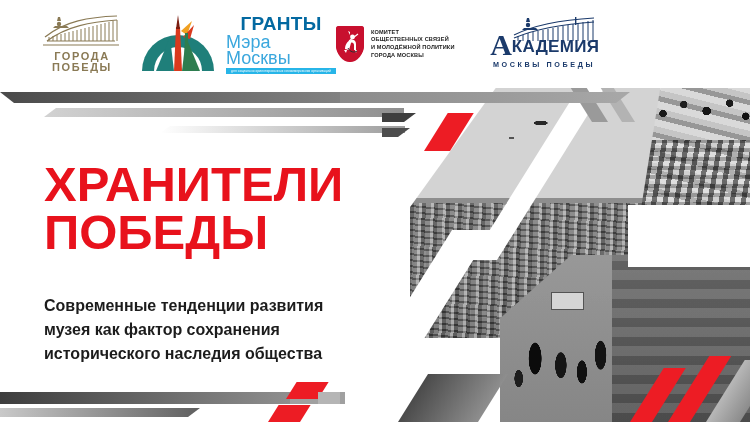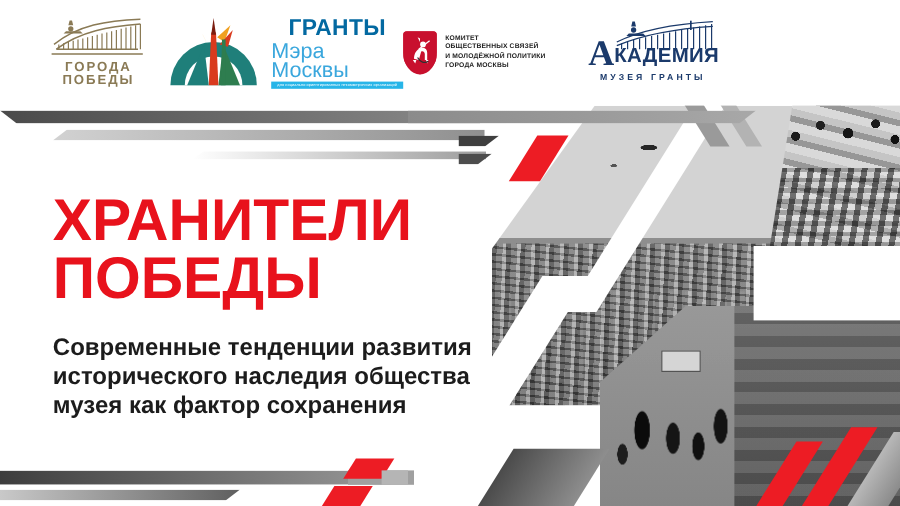--- a/index.html
+++ b/index.html
@@ -200,22 +200,22 @@
 
   
   #title-block { position:absolute; left:44px; top:160px; z-index:30; }
   #main-title {
     font-size:49px; font-weight:700; color:#e8121c;
     line-height:48px; letter-spacing:0px;
     font-family:"Liberation Sans", sans-serif;
   }
   #main-title div { white-space:nowrap; }
   #subtitle {
-    margin-top:22px;
-    font-size:20px; font-weight:700; color:#1c1c1c;
+    margin-top:38px;
+    font-size:16px; font-weight:700; color:#1c1c1c;
     line-height:24px;
     font-family:"Liberation Sans", sans-serif;
   }
   #subtitle div { white-space:nowrap; }
 </style>
 </head>
 <body>
 
 <div id="poster">
 
@@ -283,22 +283,22 @@
     <div class="white-diag" style="left:-10px;top:138px;width:420px;height:236px;"></div>
   </div>
 
   <div id="title-block">
     <div id="main-title">
       <div>ХРАНИТЕЛИ</div>
       <div>ПОБЕДЫ</div>
     </div>
     <div id="subtitle">
       <div>Современные тенденции развития</div>
+      <div>музея как фактор сохранения</div>
       <div>исторического наследия общества</div>
-      <div>музея как фактор сохранения</div>
     </div>
   </div>
 
   <div id="logo-strip">
 
     <div class="logo" id="logo-museum">
       <div class="art">
         <svg viewBox="0 0 86 34" width="86" height="34">
           <g fill="none" stroke="#8a7a55" stroke-width="1.2">
             <path d="M4 30 H80"></path>
@@ -415,17 +415,17 @@
             <g fill="#1b3a6b">
               <circle cx="16" cy="8" r="2.2"></circle>
               <path d="M10 13 L26 13 L24 11 L12 11 Z"></path>
               <path d="M14 5 L18 5 L17 1 L15 1 Z"></path>
               <rect x="63" y="0" width="1.4" height="8"></rect>
             </g>
           </svg>
           <span class="rest" style="position:relative;z-index:2;display:inline-block;margin-top:19px;">КАДЕМИЯ</span>
         </span>
       </div>
-      <div class="sub">МУЗЕЯ ГРАНТЫ</div>
+      <div class="sub">МОСКВЫ ПОБЕДЫ</div>
     </div>
   </div>
 
 </div>
 
 </body></html>

